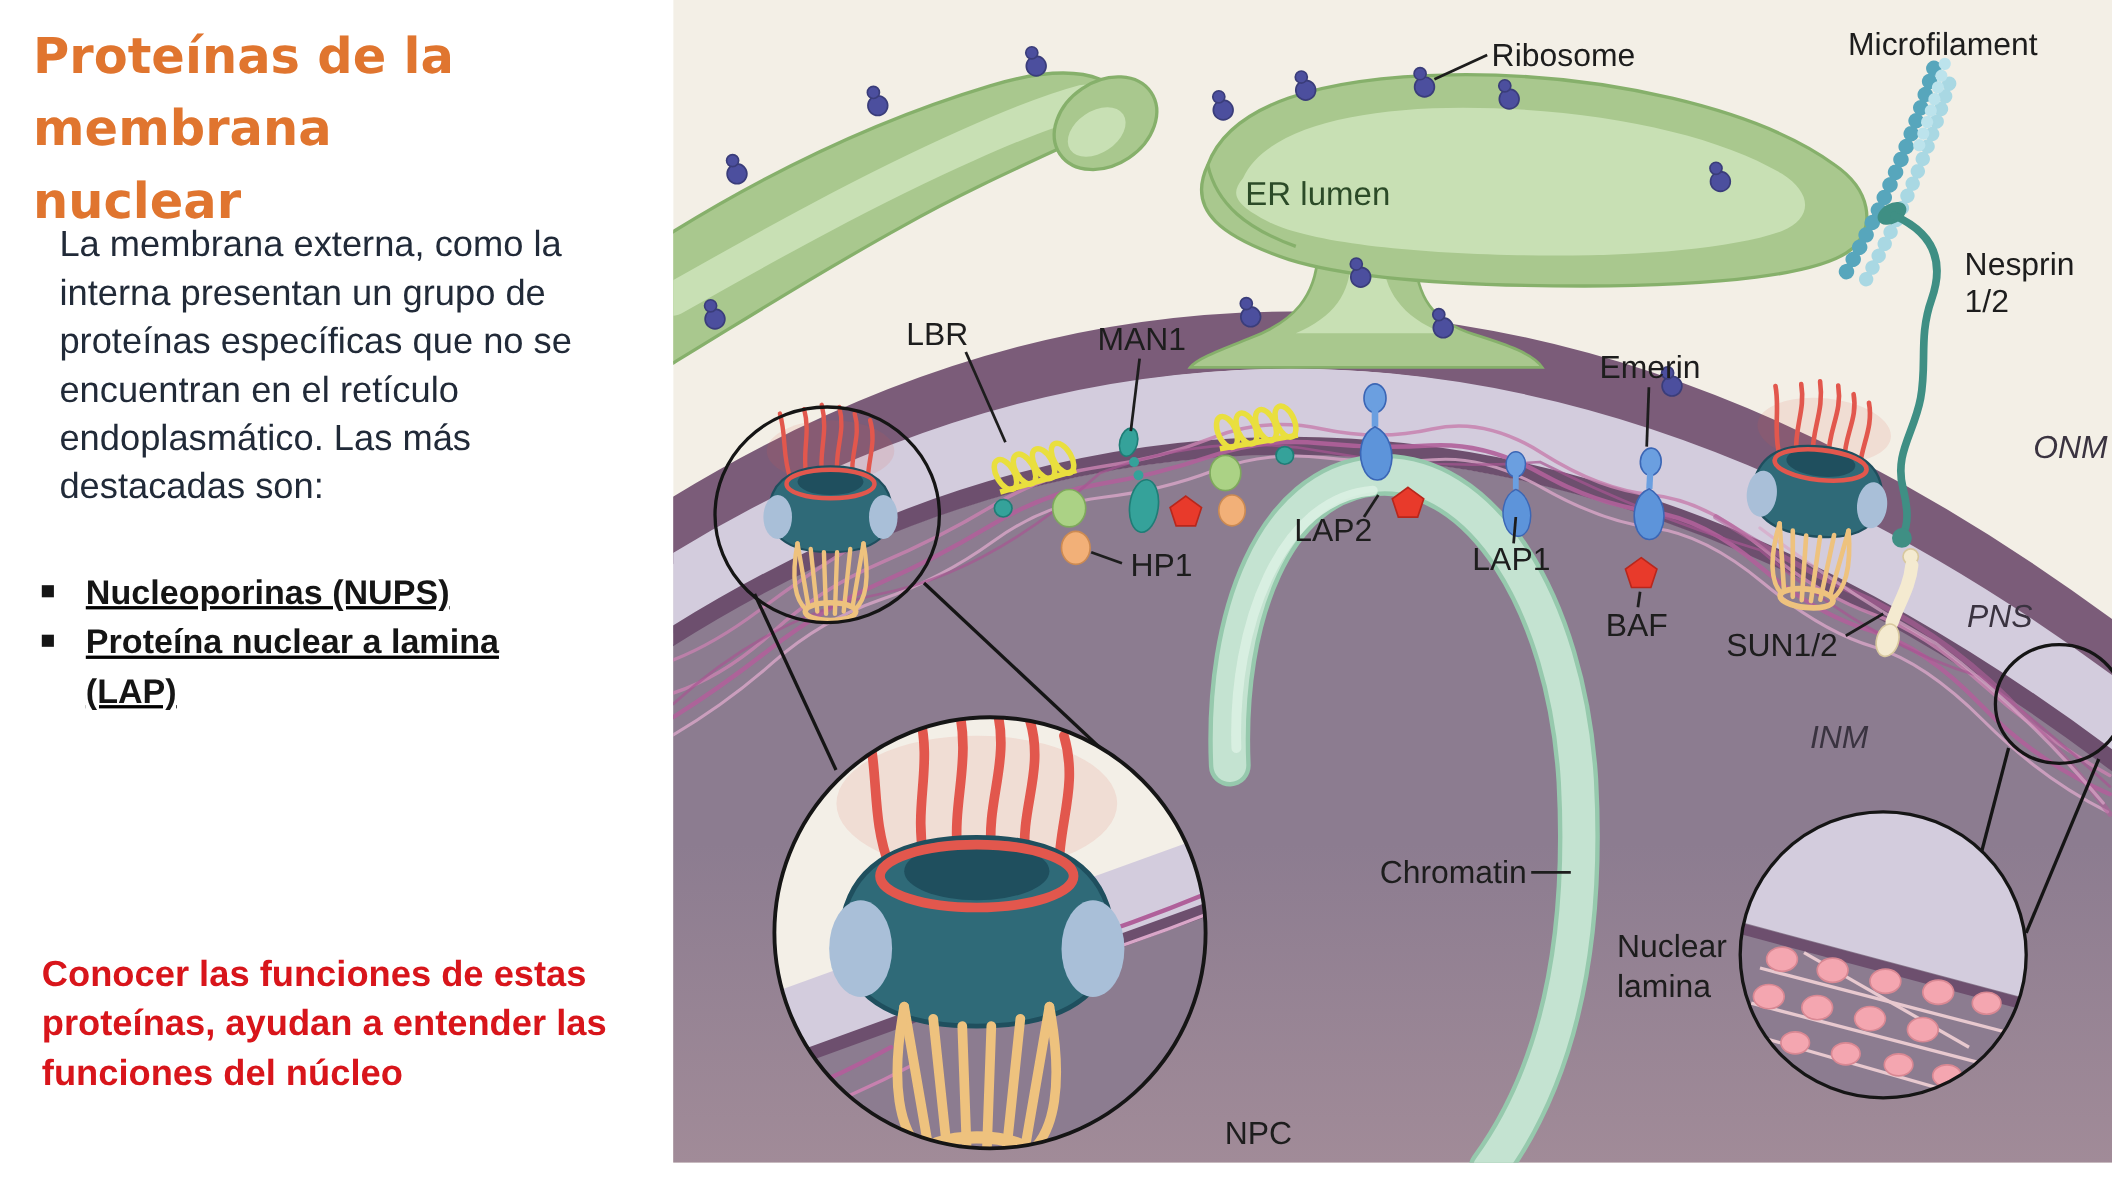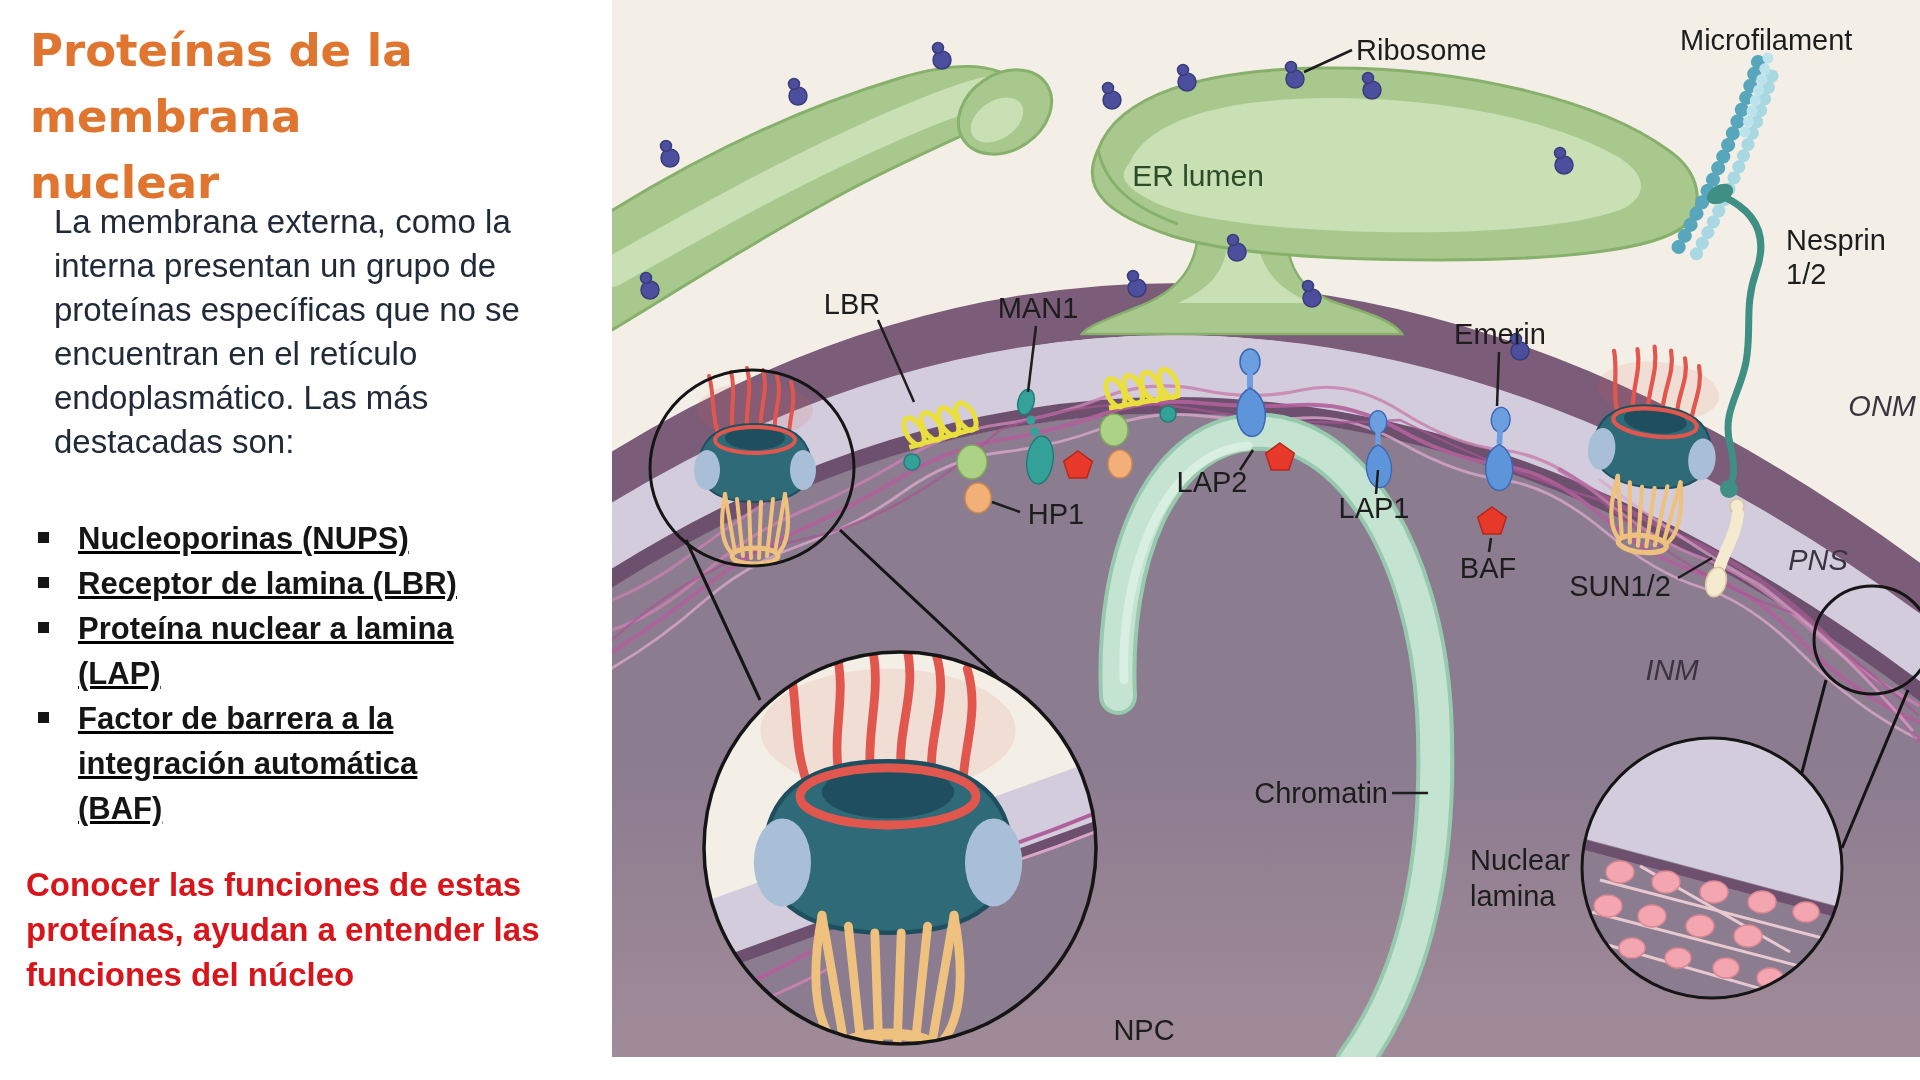--- a/index.html
+++ b/index.html
@@ -9,21 +9,21 @@
   .left-col{position:absolute;left:0;top:0;width:560px;height:1080px;background:#ffffff;}
   .title{position:absolute;left:30px;top:18px;width:470px;
          font-family:"DejaVu Sans",sans-serif;font-weight:bold;font-size:45px;line-height:66px;
          white-space:pre-line;}
   .para{position:absolute;left:30px;top:200px;width:480px;
         font-size:33px;line-height:44px;white-space:pre-line;margin-left:24px;}
   .bullets{position:absolute;left:30px;top:516px;width:480px;margin:0;padding:0;list-style:none;text-decoration:underline;}
   .bullets li{position:relative;padding-left:48px;font-weight:bold;font-size:31px;line-height:45px;
               color:#151515;white-space:pre-line;}
   .bullets li::before{content:"";position:absolute;left:8px;top:16px;width:11px;height:11px;background:#151515;}
-  .note{position:absolute;left:26px;top:862px;width:560px;
+  .note{position:absolute;left:38px;top:862px;width:560px;
         font-weight:bold;font-size:33px;line-height:45px;white-space:pre-line;}
   svg{position:absolute;left:612px;top:0;}
   svg text{font-family:"Liberation Sans",sans-serif;font-size:29px;fill:#1d1d1d;}
   svg text.it{font-style:italic;fill:#3a3340;}
   svg text.green{fill:#2c4b28;font-size:30px;}
 </style>
 </head>
 <body>
 
 <div class="slide">
@@ -32,25 +32,22 @@
     <div class="title" style="color:#e0752f">Proteínas de la
 membrana nuclear</div>
     <div class="para" style="color:#212a38">La membrana externa, como la
 interna presentan un grupo de
 proteínas específicas que no se
 encuentran en el retículo
 endoplasmático. Las más
 destacadas son:</div>
     <ul class="bullets">
       <li>Nucleoporinas (NUPS)</li>
-      <li>Receptor de lamina (LBR)</li>
       <li>Proteína nuclear a lamina
 (LAP)</li>
-      <li>Factor de barrera a la
-integración automática (BAF)</li>
     </ul>
     <div class="note" style="color:#d8151b">Conocer las funciones de estas
 proteínas, ayudan a entender las
 funciones del núcleo</div>
   </div>
 
   <svg width="1308" height="1057" viewBox="612 0 1308 1057">
     <defs>
       <linearGradient id="nucGrad" x1="0" y1="0" x2="0" y2="1">
         <stop offset="0.55" stop-color="#8c7c90"></stop>

